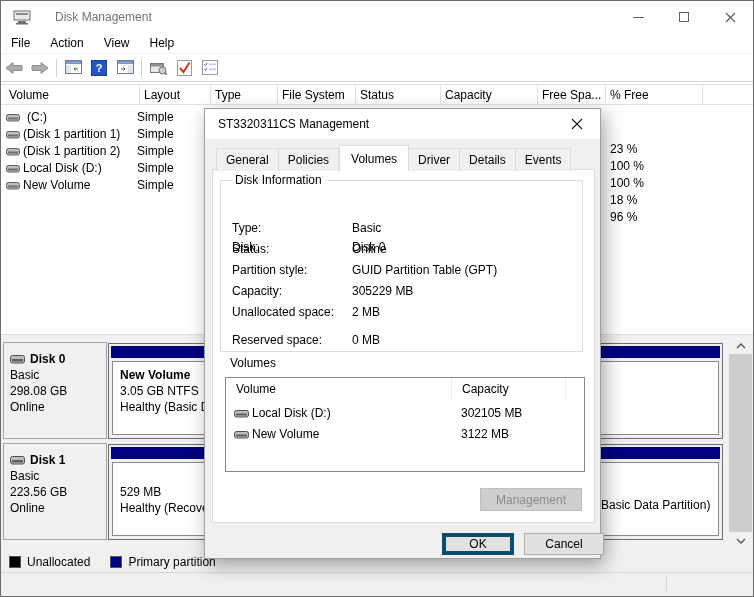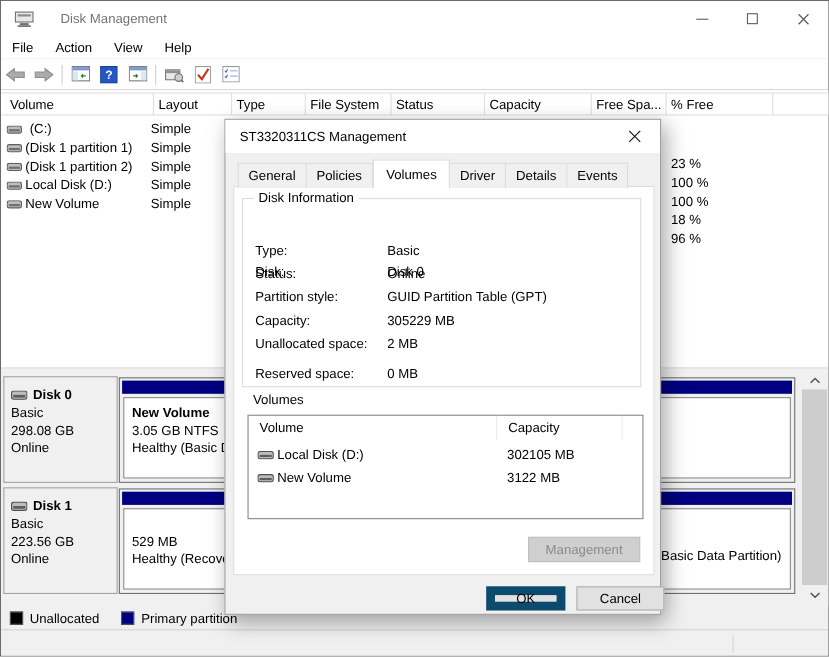--- a/index.html
+++ b/index.html
@@ -70,21 +70,21 @@
   .f-value { position:absolute; left:147px; white-space:nowrap; }
   .vol-label { position:absolute; left:25px; top:247px; }
   .vol-list { position:absolute; left:20px; top:268px; width:360px; height:95px; background:#fff; border:1px solid #828790; }
   .vl-hcell { position:absolute; top:0; height:22px; line-height:22px; padding-left:10px; border-right:1px solid #ececec; }
   .vl-row { position:absolute; left:0; height:20px; line-height:20px; width:100%; }
   .vl-icon { position:absolute; left:8px; top:7px; }
   .vl-name { position:absolute; left:26px; }
   .vl-cap { position:absolute; left:235px; }
   .btn { position:absolute; background:#e1e1e1; border:1px solid #adadad; display:flex; align-items:center; justify-content:center; font-size:12px; }
   .btn-properties { left:275px; top:379px; width:102px; height:23px; background:#cfcfcf; border:1px solid #c0c0c0; color:#8b8b8b; }
-  .btn-ok { left:237px; top:424px; width:72px; height:22px; border:8px solid #0c4a6e; }
+  .btn-ok { left:237px; top:424px; width:72px; height:22px; border:4px solid #0c4a6e; }
   .btn-cancel { left:319px; top:424px; width:80px; height:22px; }
 </style>
 </head>
 <body>
 
 <div class="window">
 
   <div class="titlebar">
     <svg class="app-icon" viewBox="0 0 18 15">
       <rect x="1" y="1" width="16" height="9" fill="#e8e8e8" stroke="#6f6f6f"></rect>

